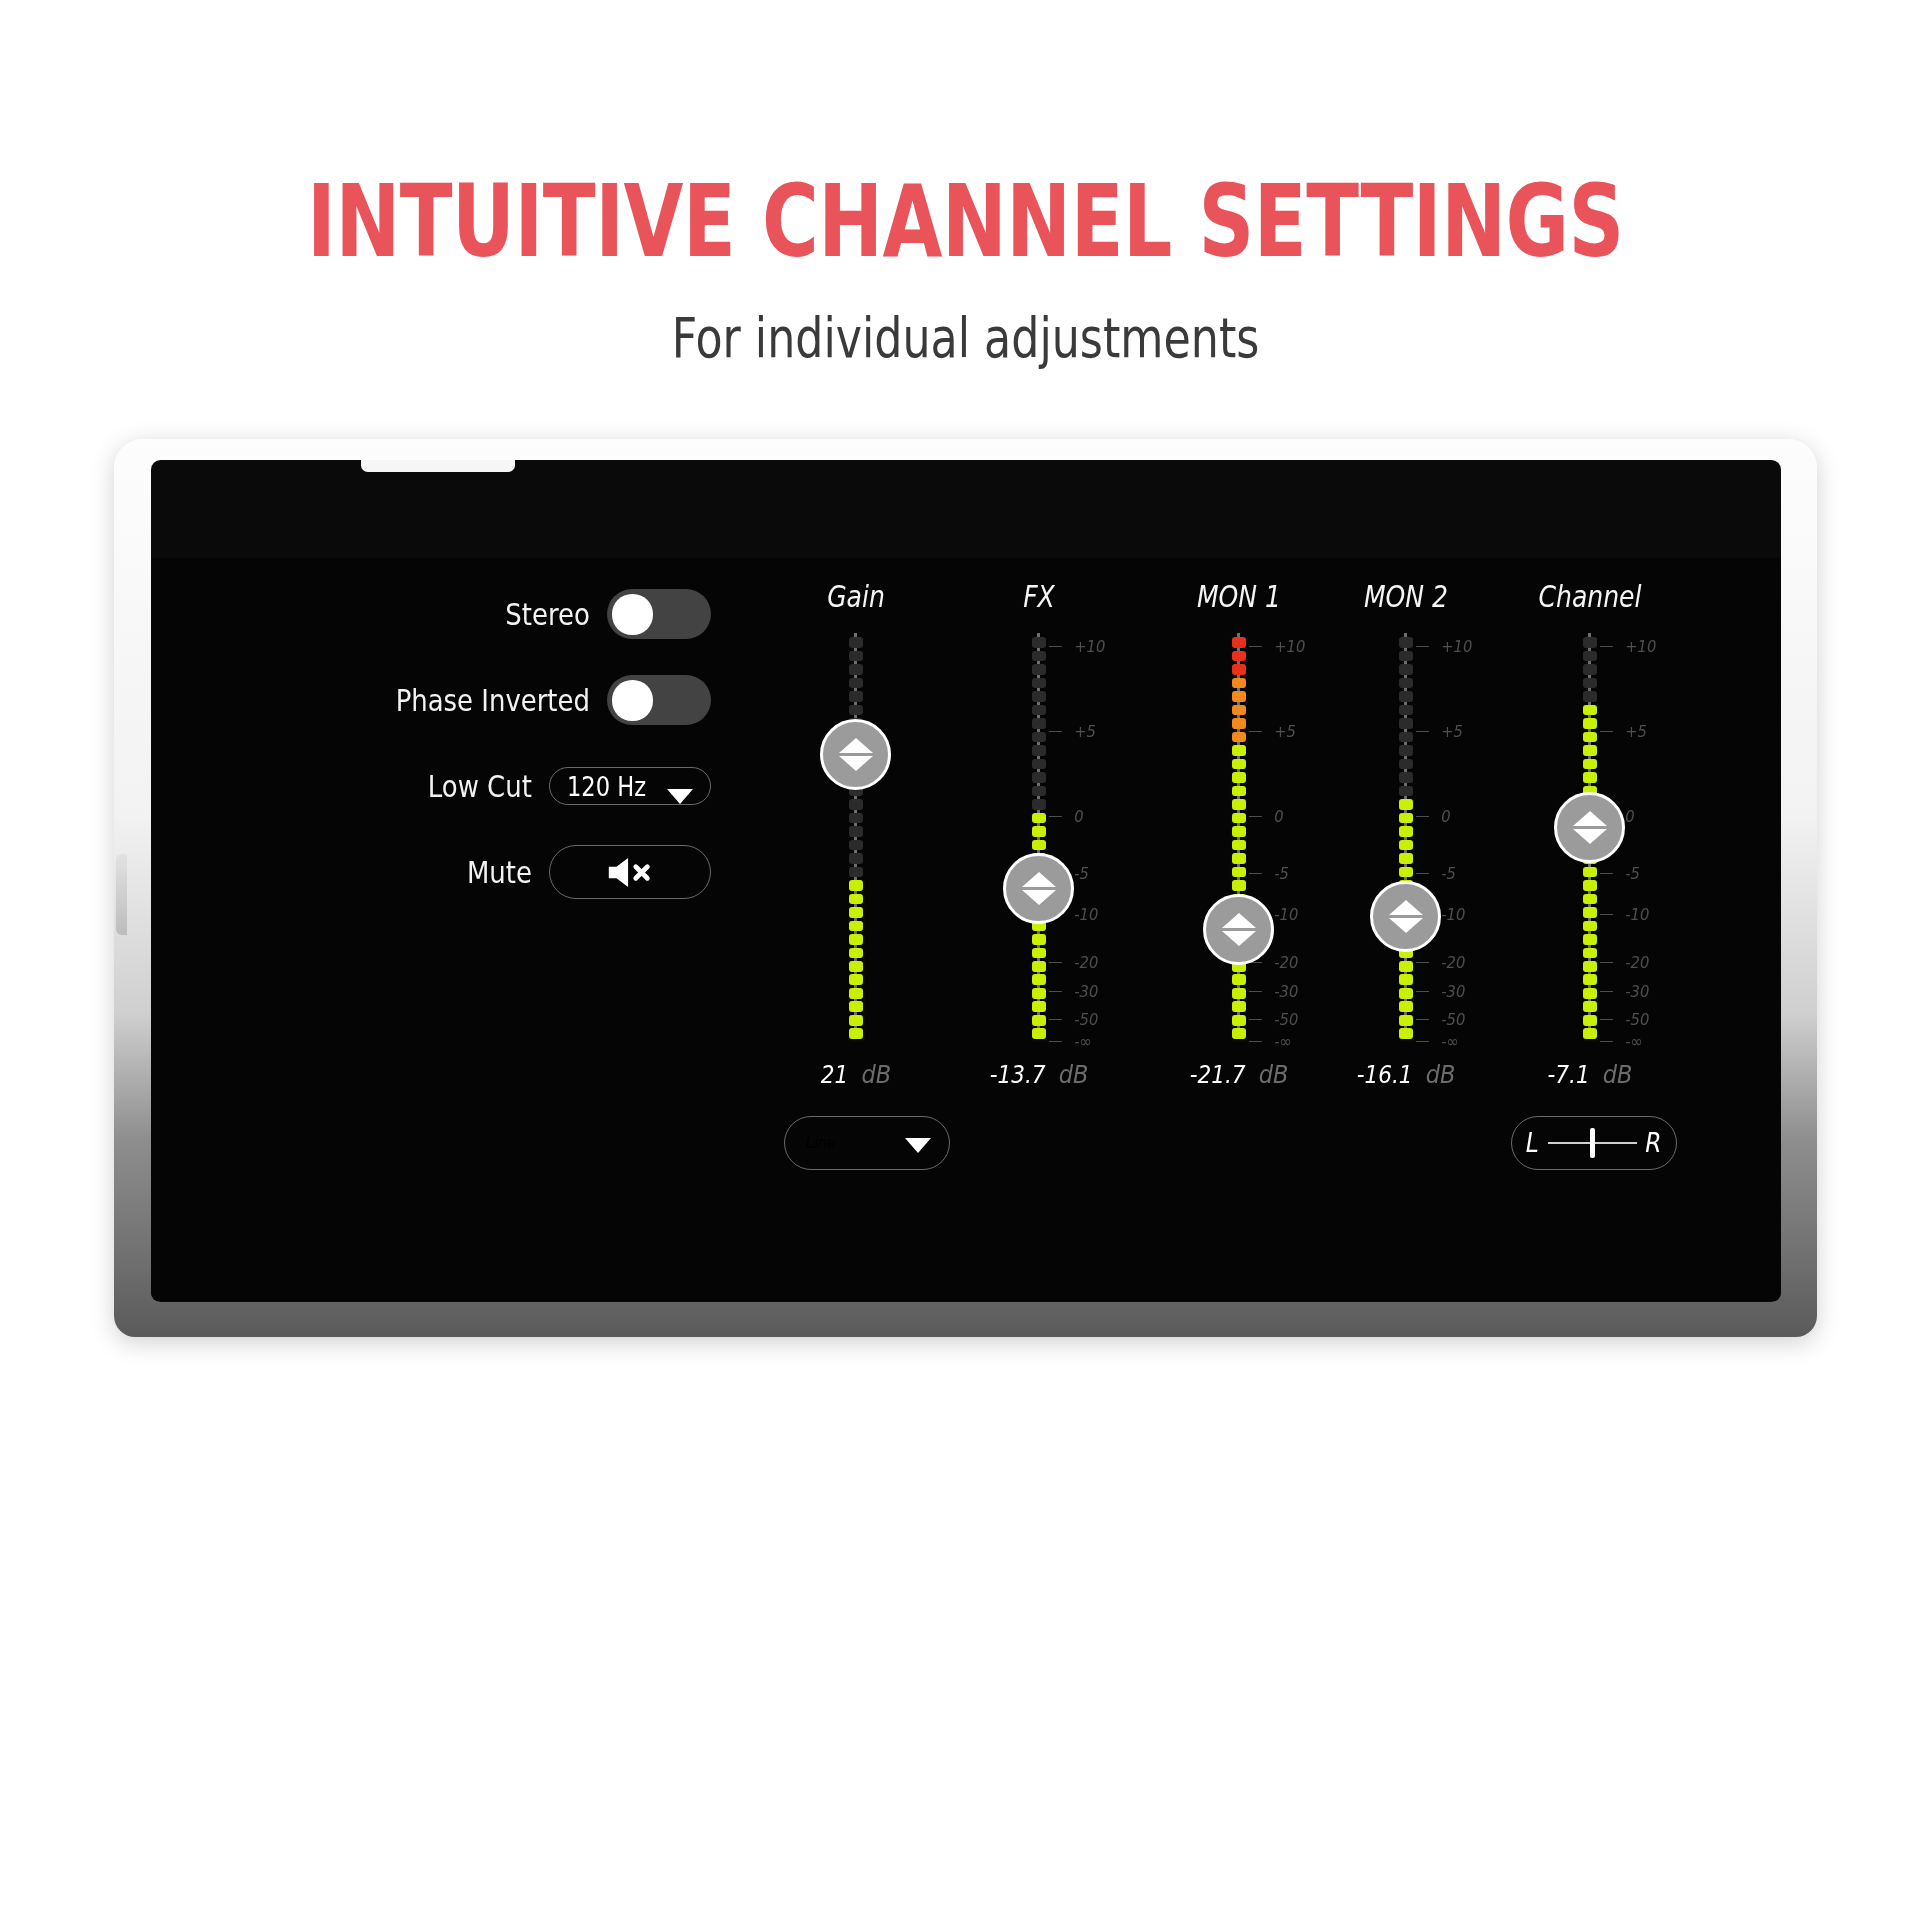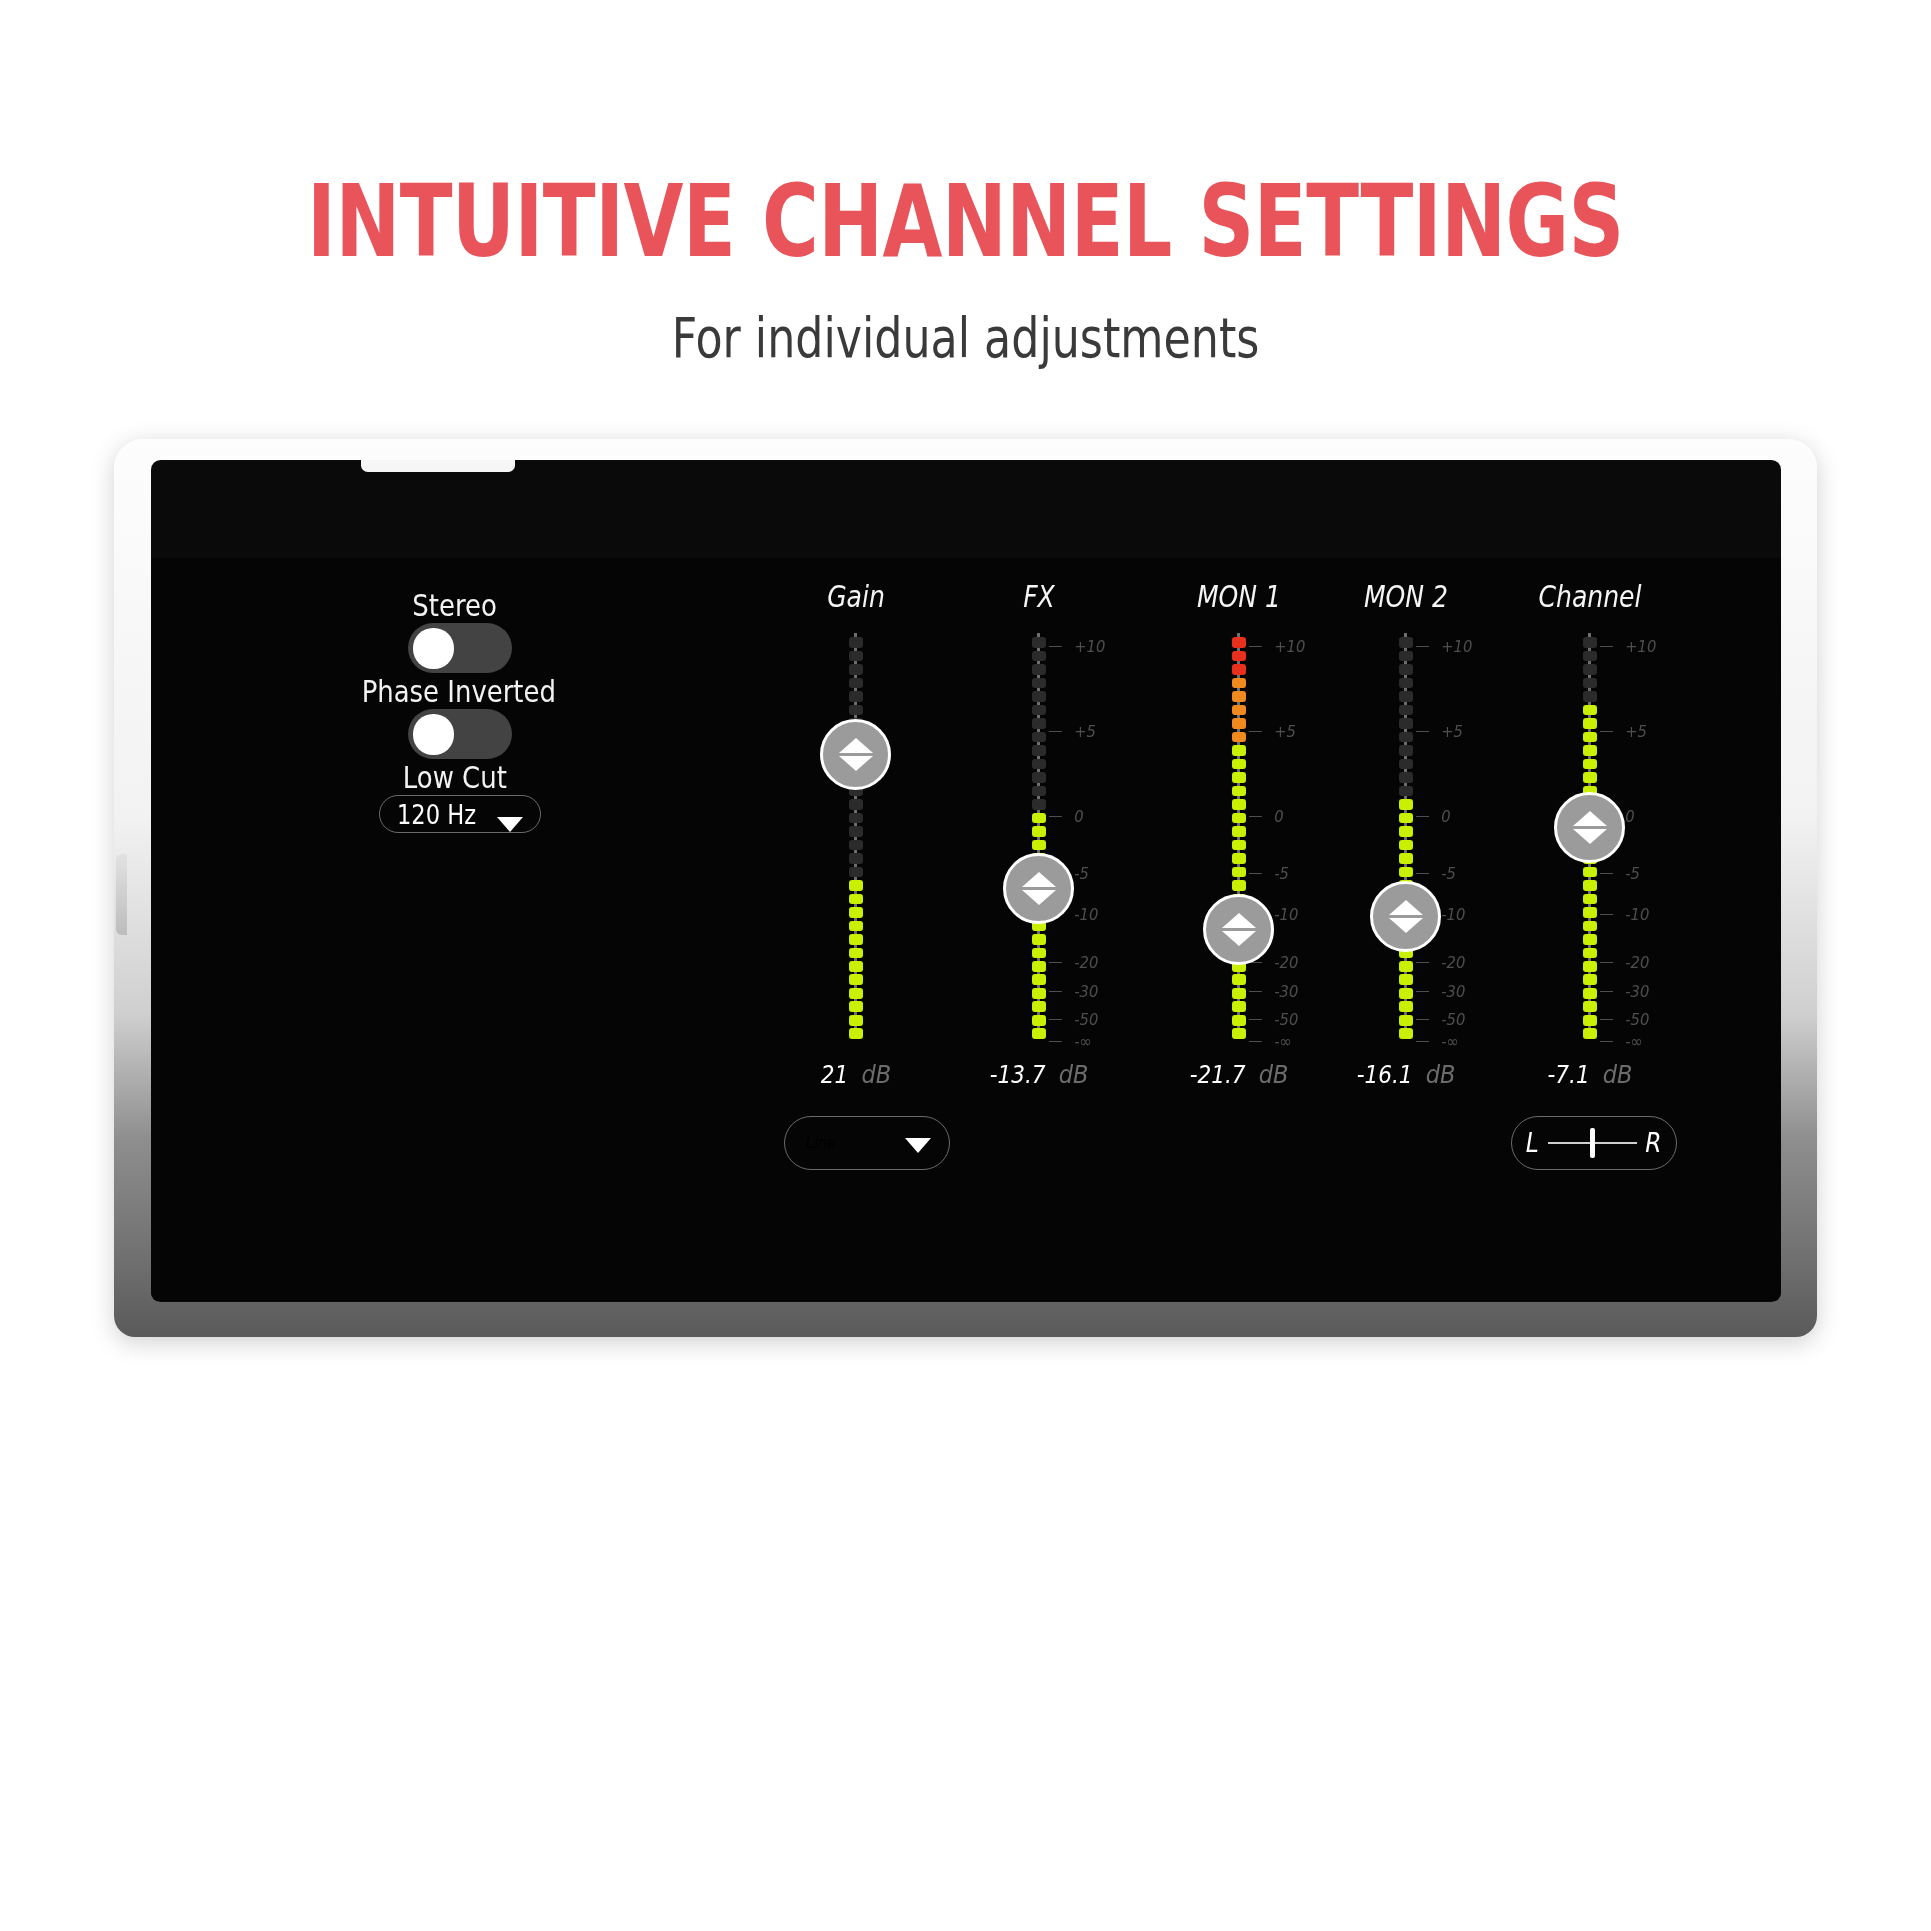--- a/index.html
+++ b/index.html
@@ -161,24 +161,23 @@
     background: #050505;
   }
 
   
   .left-panel {
     position: absolute;
     left: 58px; top: 29px;
     width: 502px;
   }
   .ctl-row {
-    display: flex; align-items: center; justify-content: flex-start;
+    display: flex; align-items: center; justify-content: flex-end;
     height: 54px;
     margin-bottom: 32px;
-    flex-direction: column;
   }
   .ctl-label {
     color: #f2f2f2;
     font-family: "DejaVu Sans Condensed", "Liberation Sans Narrow", "Liberation Sans", sans-serif;
     font-size: 31px;
     margin-right: 17.4px;
     white-space: nowrap;
     transform: scaleX(0.93); transform-origin: right center;
   }
   .toggle {
@@ -400,20 +399,29 @@
           </div>
 
           <div class="ctl-row">
             <div class="ctl-label">Low Cut</div>
             <div class="dropdown">
               <span class="dd-value">120 Hz</span>
               <span class="caret"></span>
             </div>
           </div>
 
+          <div class="ctl-row">
+            <div class="ctl-label">Mute</div>
+            <div class="mute-btn">
+              <svg width="54" height="37" viewBox="0 0 56 38">
+                <path d="M6 13 H14 L26 4 V34 L14 25 H6 Z" fill="#ffffff"></path>
+                <path d="M34 13 L46 25 M46 13 L34 25" stroke="#ffffff" stroke-width="5" stroke-linecap="round"></path>
+              </svg>
+            </div>
+          </div>
 
         </div>
 
         <div class="faders">
 
           <div class="strip" style="left:0px;">
             <div class="strip-title">Gain</div>
             <div class="track"></div>
             <div class="meter">
                 <div class="seg" style="background: rgb(200, 240, 0);"></div>

